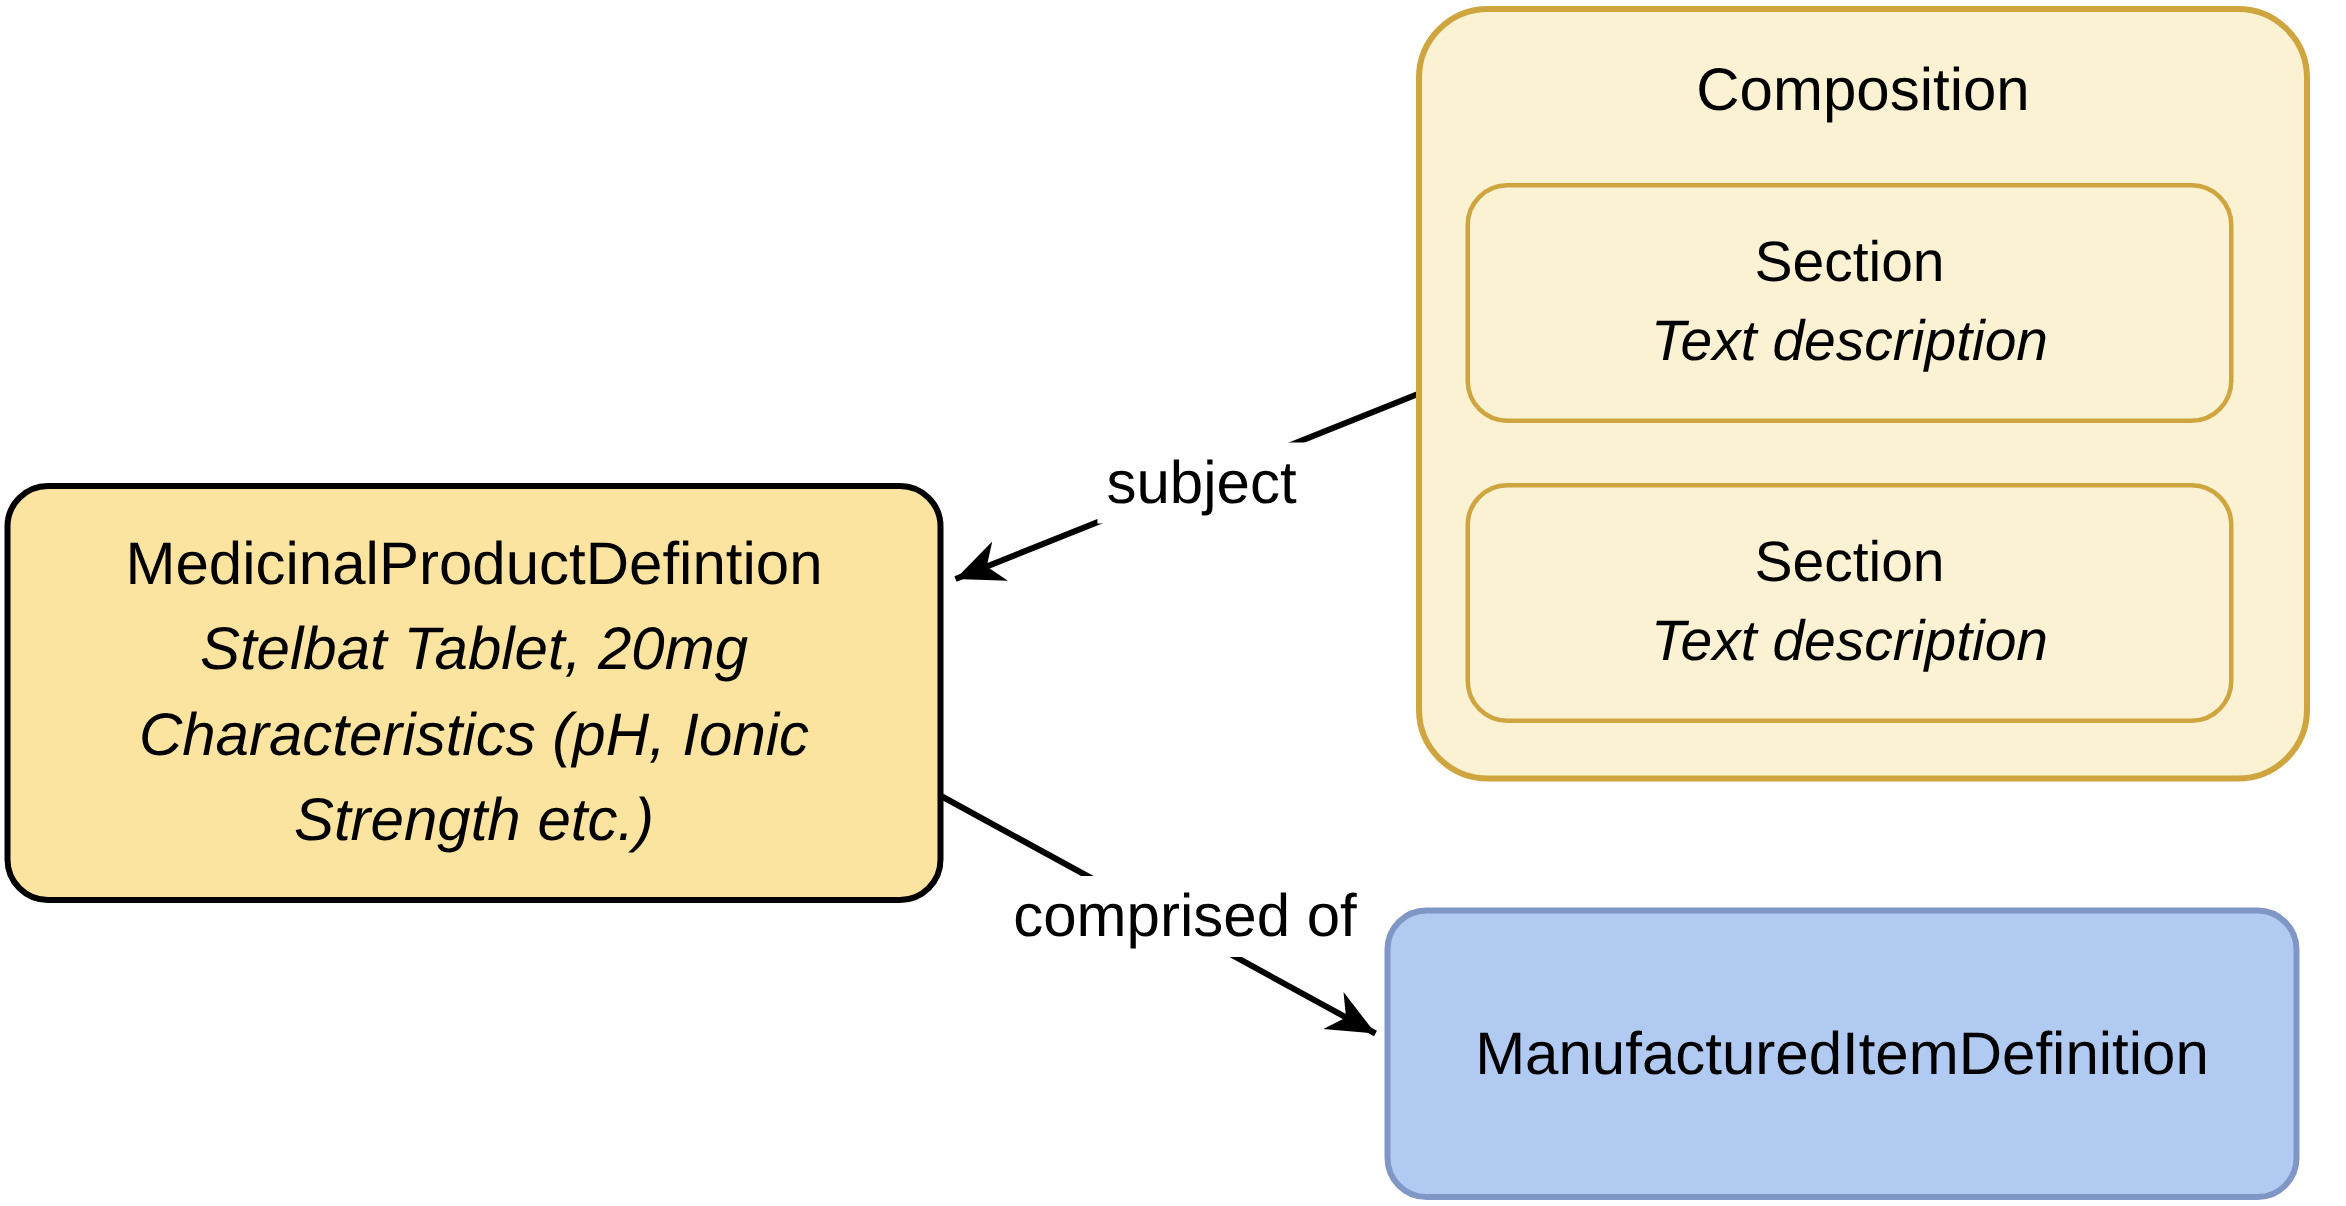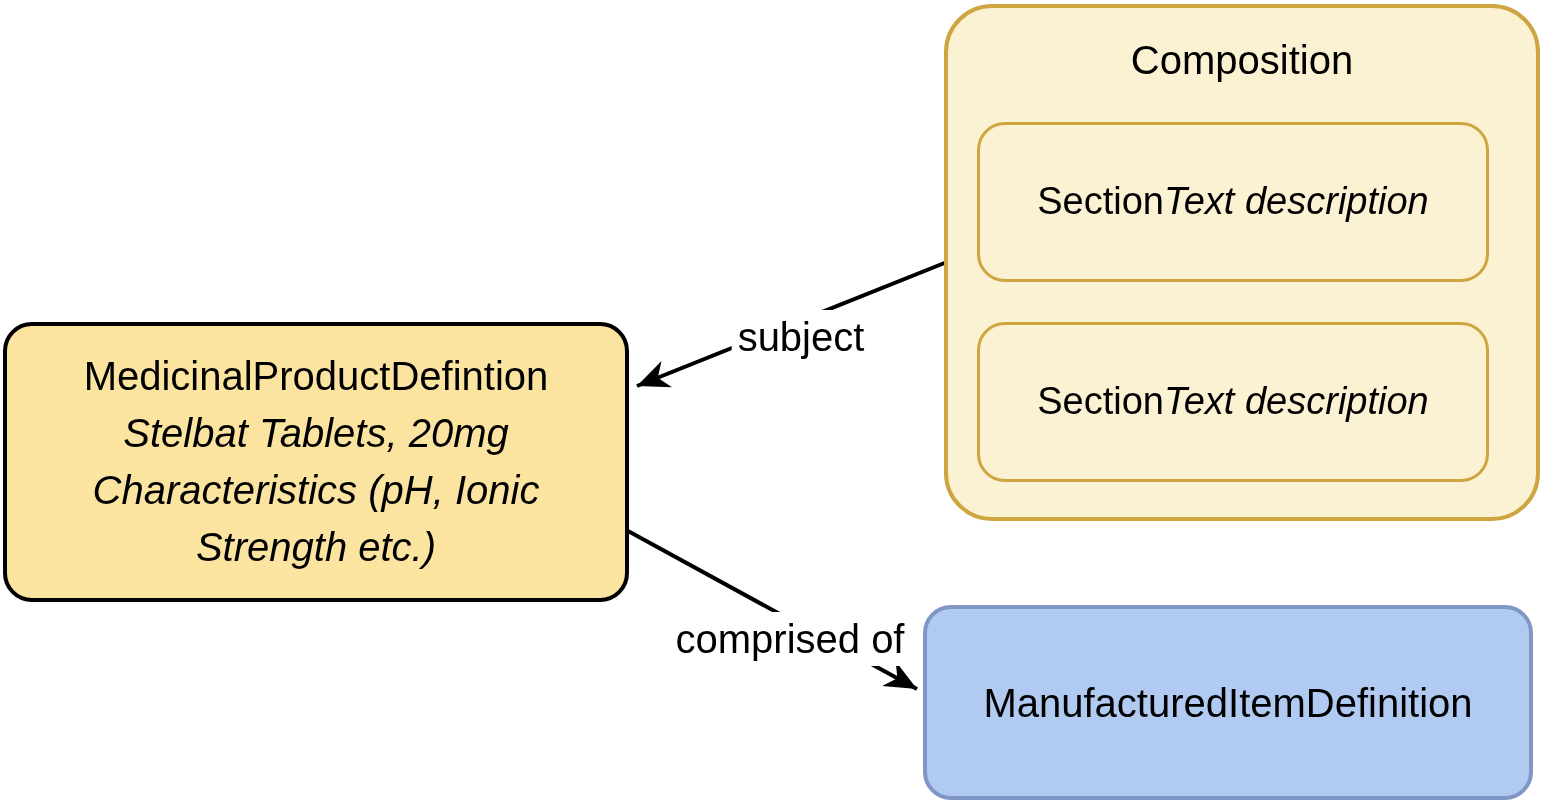--- a/index.html
+++ b/index.html
@@ -57,21 +57,21 @@
   .section-box {
     position: absolute;
     box-sizing: border-box;
     left: 29px;
     width: 512px;
     height: 160px;
     background: #FBF1D3;
     border: 3px solid #CEA53F;
     border-radius: 28px;
     display: flex;
-    flex-direction: row;
+    flex-direction: column;
     align-items: center;
     justify-content: center;
     text-align: center;
     font-size: 38px;
     line-height: 1.4;
   }
   .section-1 { top: 114px; }
   .section-2 { top: 314px; }
   .node-mid {
     left: 923px; top: 605px;
@@ -85,24 +85,23 @@
   .italic { font-style: italic; }
   .edge-label {
     position: absolute;
     transform: translate(-50%, -50%);
     background: #ffffff;
     color: #000000;
     font-size: 40px;
     line-height: 1.35;
     text-align: center;
     padding: 0 6px;
-    margin-top: 15px;
   }
   .label-subject { left: 801px; top: 322px; white-space: nowrap; }
-  .label-comprised { left: 790px; top: 624px; width: 230px; }
+  .label-comprised { left: 790px; top: 611px; width: 230px; }
 </style>
 </head>
 <body>
 
 <div class="canvas">
 
   <svg class="edges-layer" width="1564" height="804" viewBox="0 0 1564 804" aria-hidden="true">
     <defs>
       <marker id="arrowhead" viewBox="0 0 10 10" refX="10" refY="5" markerWidth="8" markerHeight="8" orient="auto" markerUnits="strokeWidth">
         <path d="M 0 0.6 L 10 5 L 0 9.4 L 3 5 Z" fill="#000000"></path>
@@ -119,21 +118,21 @@
       <div class="italic">Text description</div>
     </div>
     <div class="section-box section-2">
       <div>Section</div>
       <div class="italic">Text description</div>
     </div>
   </div>
 
   <div class="node node-mpd">
     <div>MedicinalProductDefintion</div>
-    <div class="italic">Stelbat Tablets, 20mg</div>
+    <div class="italic">Stelbat Tablet, 20mg</div>
     <div class="italic">Characteristics (pH, Ionic</div>
     <div class="italic">Strength etc.)</div>
   </div>
 
   <div class="node node-mid">
     <div>ManufacturedItemDefinition</div>
   </div>
 
   <div class="edge-label label-subject">subject</div>
   <div class="edge-label label-comprised">comprised of</div>

